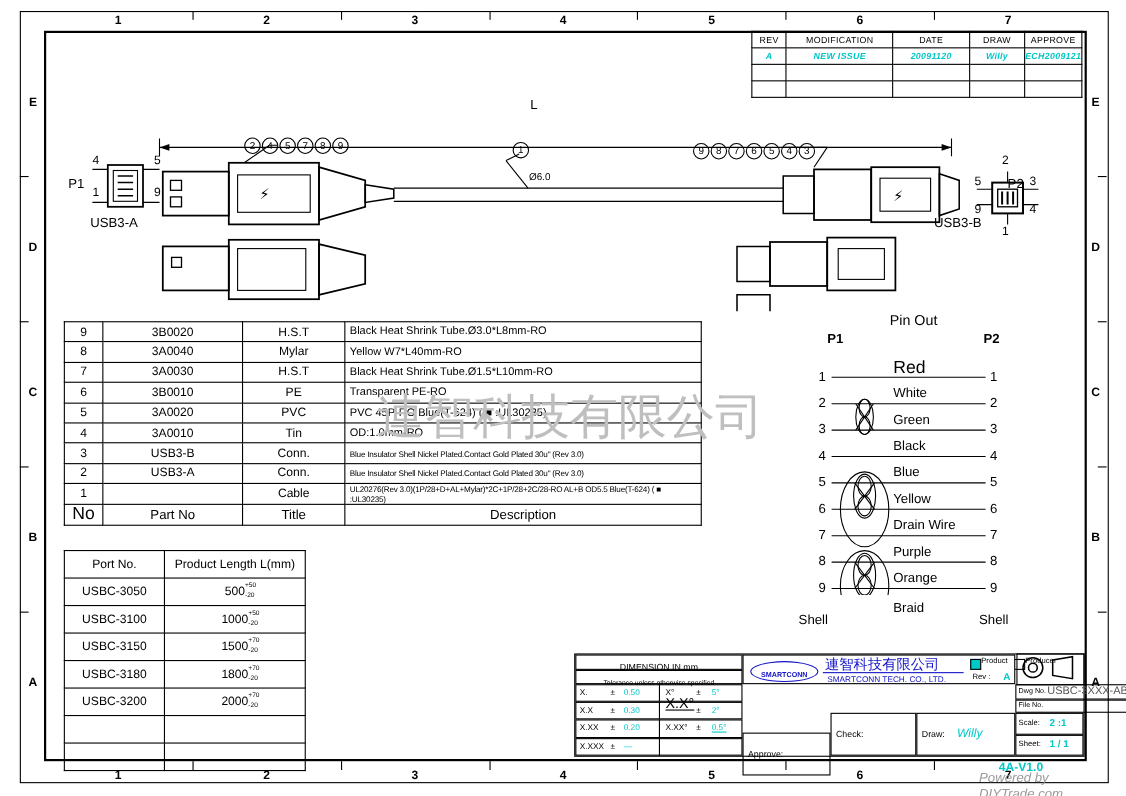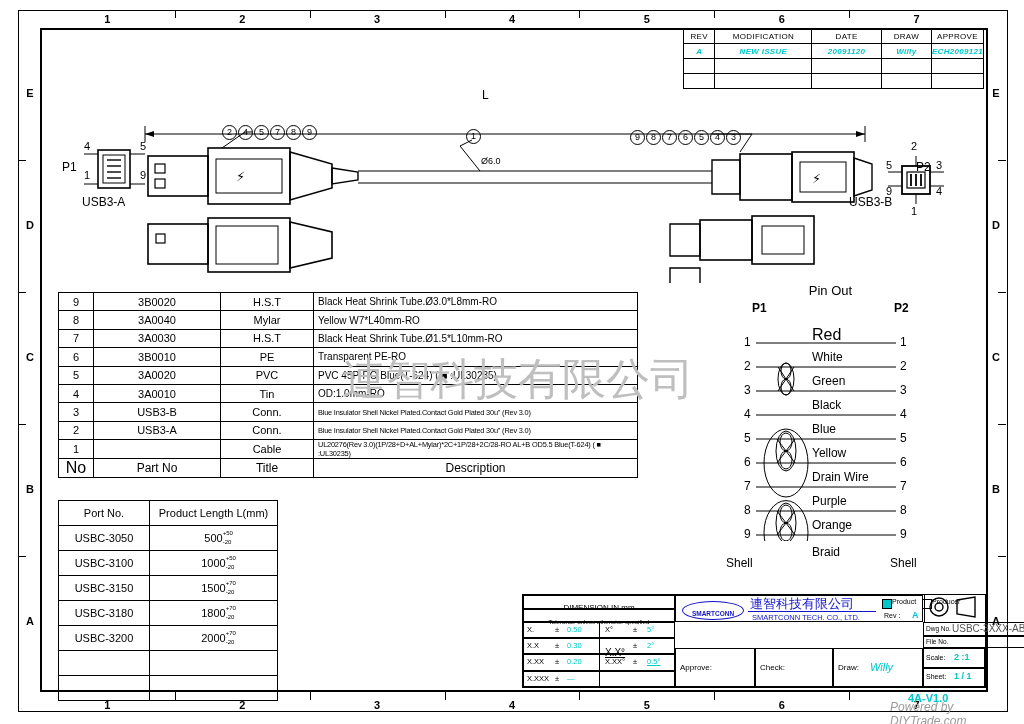--- a/index.html
+++ b/index.html
@@ -440,21 +440,21 @@
       <div class="abs" style="left: 32px; top: 30px; width: 8px; font-size: 7.5px;">±</div>
       <div class="abs cy" style="left: 44px; top: 30px; width: 28px; font-size: 7.5px;">0.50</div>
       <div class="abs" style="left: 82px; top: 30px; width: 26px; font-size: 7.5px;">X°</div>
       <div class="abs" style="left: 110px; top: 30px; width: 8px; font-size: 7.5px;">±</div>
       <div class="abs cy" style="left: 124px; top: 30px; width: 26px; font-size: 7.5px;">5°</div>
       <div class="tb-cell" style="left: 0px; top: 43.2px; width: 152px; height: 16.2px;"></div>
       <div class="abs" style="left: 76px; top: 43.2px; width: 1px; height: 16.2px; background: rgb(0, 0, 0);"></div>
       <div class="abs" style="left: 4px; top: 46.2px; width: 30px; font-size: 7.5px;">X.X</div>
       <div class="abs" style="left: 32px; top: 46.2px; width: 8px; font-size: 7.5px;">±</div>
       <div class="abs cy" style="left: 44px; top: 46.2px; width: 28px; font-size: 7.5px;">0.30</div>
-      <div class="abs" style="left: 82px; top: 52px; width: 26px; font-size: 10px; text-decoration: underline;">X.X°</div>
+      <div class="abs" style="left: 82px; top: 37px; width: 26px; font-size: 13px; text-decoration: underline;">X.X°</div>
       <div class="abs" style="left: 110px; top: 46.2px; width: 8px; font-size: 7.5px;">±</div>
       <div class="abs cy" style="left: 124px; top: 46.2px; width: 26px; font-size: 7.5px;">2°</div>
       <div class="tb-cell" style="left: 0px; top: 59.4px; width: 152px; height: 16.2px;"></div>
       <div class="abs" style="left: 76px; top: 59.4px; width: 1px; height: 16.2px; background: rgb(0, 0, 0);"></div>
       <div class="abs" style="left: 4px; top: 62.4px; width: 30px; font-size: 7.5px;">X.XX</div>
       <div class="abs" style="left: 32px; top: 62.4px; width: 8px; font-size: 7.5px;">±</div>
       <div class="abs cy" style="left: 44px; top: 62.4px; width: 28px; font-size: 7.5px;">0.20</div>
       <div class="abs" style="left: 82px; top: 62.4px; width: 26px; font-size: 7.5px;">X.XX°</div>
       <div class="abs" style="left: 110px; top: 62.4px; width: 8px; font-size: 7.5px;">±</div>
       <div class="abs cy" style="left: 124px; top: 62.4px; width: 26px; font-size: 7.5px; text-decoration: underline;">0.5°</div>
@@ -474,21 +474,21 @@
     <div class="abs blue" style="left:76px;top:17px;font-size:7.5px;">SMARTCONN TECH. CO., LTD.</div>
     <div class="abs" style="left:206px;top:3px;width:8px;height:8px;background:#00c8c8;border:1px solid #000;"></div>
     <div class="abs" style="left:216px;top:2px;font-size:7px;">Product</div>
     <div class="abs" style="left:246px;top:3px;width:8px;height:8px;background:#fff;border:1px solid #000;"></div>
     <div class="abs" style="left:256px;top:2px;font-size:7px;">Producer</div>
     <div class="abs" style="left:208px;top:16px;font-size:7px;">Rev :</div>
     <div class="abs cy" style="left:236px;top:14px;font-size:9px;font-weight:bold;">A</div>
   </div>
 
 
-  <div class="tb-cell" style="left:152px;top:53px;width:80px;height:39px;">
+  <div class="tb-cell" style="left:152px;top:71px;width:80px;height:39px;">
     <div class="abs" style="left:4px;top:14px;font-size:8px;">Approve:</div>
   </div>
   <div class="tb-cell" style="left:232px;top:53px;width:78px;height:39px;">
     <div class="abs" style="left:4px;top:14px;font-size:8px;">Check:</div>
   </div>
   <div class="tb-cell" style="left:310px;top:53px;width:90px;height:39px;">
     <div class="abs" style="left:4px;top:14px;font-size:8px;">Draw:</div>
     <div class="abs cy" style="left:36px;top:12px;font-size:11px;font-style:italic;">Willy</div>
   </div>
 

